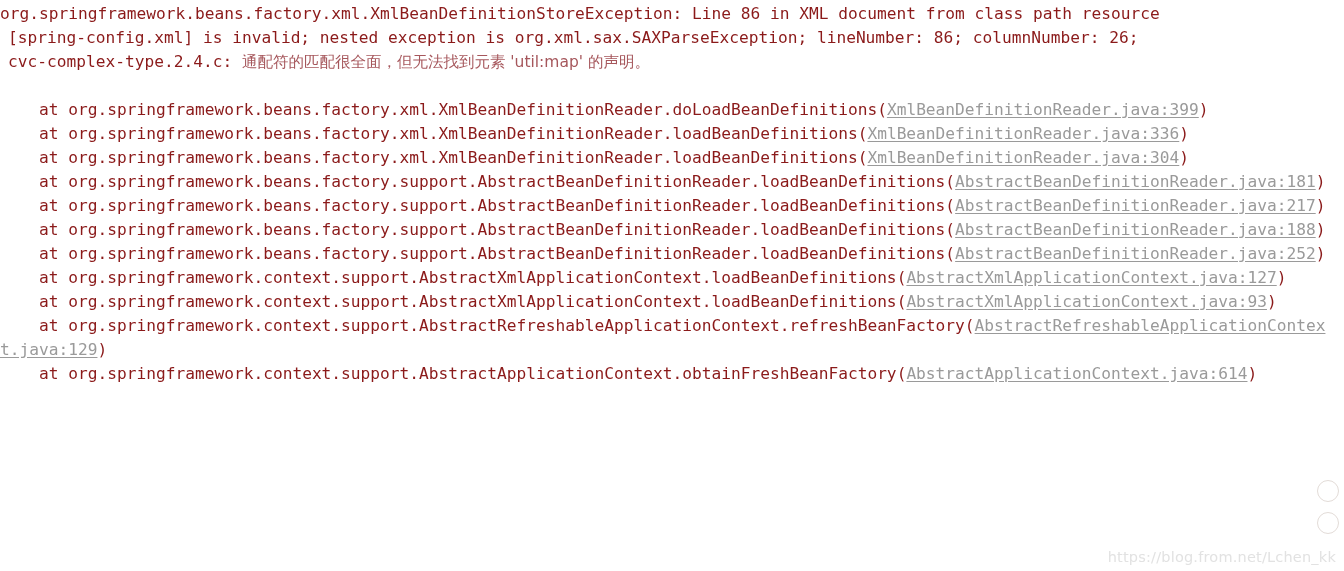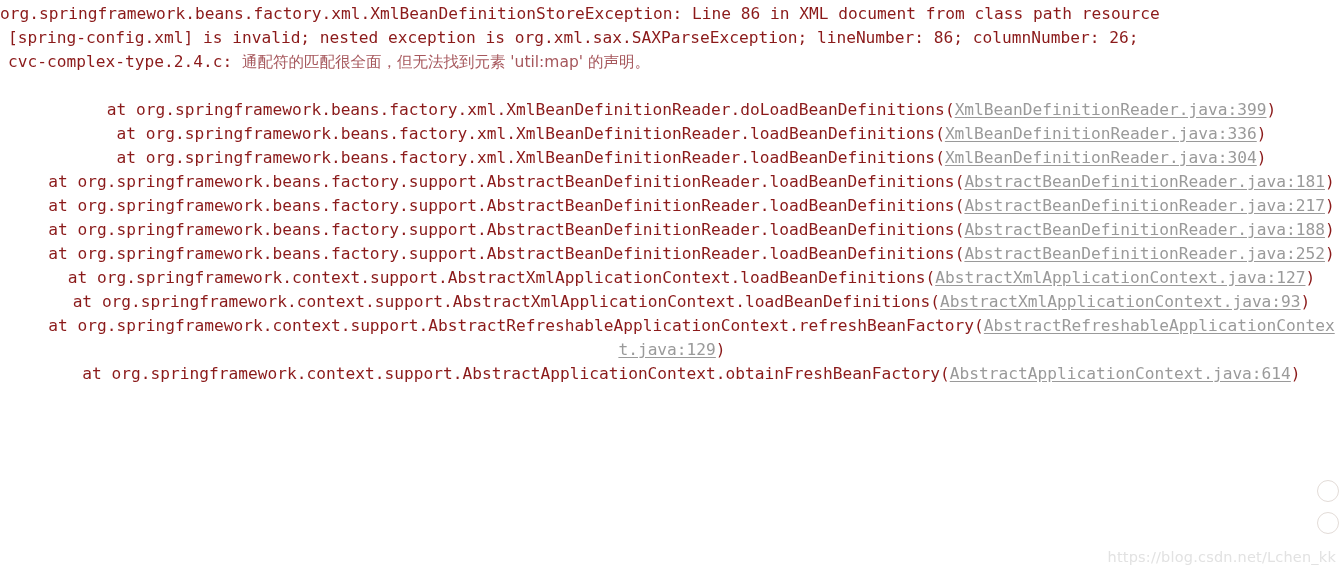--- a/index.html
+++ b/index.html
@@ -64,21 +64,20 @@
   .gap {
     display: block;
     height: 24px;
   }
 
   .frame {
     display: block;
     white-space: pre-wrap;
     word-break: break-all;
     overflow-wrap: anywhere;
-    text-align: center;
   }
 
   .lnk {
     color: #9a9a9a;
     text-decoration: underline;
     text-decoration-color: #9a9a9a;
     text-underline-offset: 2px;
   }
 
   .paren {
@@ -120,15 +119,15 @@
 
 <div id="console">
 
   <pre class="trace"><span class="hdr"><span class="hdr-line">org.springframework.beans.factory.xml.XmlBeanDefinitionStoreException: Line 86 in XML document from class path resource</span><span class="hdr-line cont">[spring-config.xml] is invalid; nested exception is org.xml.sax.SAXParseException; lineNumber: 86; columnNumber: 26;</span><span class="hdr-line cont"><span>cvc-complex-type.2.4.c: </span><span class="cjk">通配符的匹配很全面，但无法找到元素 'util:map' 的声明。</span></span></span><span class="gap"></span><span class="frame"><span>    at </span><span>org.springframework.beans.factory.xml.XmlBeanDefinitionReader.doLoadBeanDefinitions</span><span class="paren">(</span><span class="lnk">XmlBeanDefinitionReader.java:399</span><span class="paren">)</span></span><span class="frame"><span>    at </span><span>org.springframework.beans.factory.xml.XmlBeanDefinitionReader.loadBeanDefinitions</span><span class="paren">(</span><span class="lnk">XmlBeanDefinitionReader.java:336</span><span class="paren">)</span></span><span class="frame"><span>    at </span><span>org.springframework.beans.factory.xml.XmlBeanDefinitionReader.loadBeanDefinitions</span><span class="paren">(</span><span class="lnk">XmlBeanDefinitionReader.java:304</span><span class="paren">)</span></span><span class="frame"><span>    at </span><span>org.springframework.beans.factory.support.AbstractBeanDefinitionReader.loadBeanDefinitions</span><span class="paren">(</span><span class="lnk">AbstractBeanDefinitionReader.java:181</span><span class="paren">)</span></span><span class="frame"><span>    at </span><span>org.springframework.beans.factory.support.AbstractBeanDefinitionReader.loadBeanDefinitions</span><span class="paren">(</span><span class="lnk">AbstractBeanDefinitionReader.java:217</span><span class="paren">)</span></span><span class="frame"><span>    at </span><span>org.springframework.beans.factory.support.AbstractBeanDefinitionReader.loadBeanDefinitions</span><span class="paren">(</span><span class="lnk">AbstractBeanDefinitionReader.java:188</span><span class="paren">)</span></span><span class="frame"><span>    at </span><span>org.springframework.beans.factory.support.AbstractBeanDefinitionReader.loadBeanDefinitions</span><span class="paren">(</span><span class="lnk">AbstractBeanDefinitionReader.java:252</span><span class="paren">)</span></span><span class="frame"><span>    at </span><span>org.springframework.context.support.AbstractXmlApplicationContext.loadBeanDefinitions</span><span class="paren">(</span><span class="lnk">AbstractXmlApplicationContext.java:127</span><span class="paren">)</span></span><span class="frame"><span>    at </span><span>org.springframework.context.support.AbstractXmlApplicationContext.loadBeanDefinitions</span><span class="paren">(</span><span class="lnk">AbstractXmlApplicationContext.java:93</span><span class="paren">)</span></span><span class="frame"><span>    at </span><span>org.springframework.context.support.AbstractRefreshableApplicationContext.refreshBeanFactory</span><span class="paren">(</span><span class="lnk">AbstractRefreshableApplicationContext.java:129</span><span class="paren">)</span></span><span class="frame"><span>    at </span><span>org.springframework.context.support.AbstractApplicationContext.obtainFreshBeanFactory</span><span class="paren">(</span><span class="lnk">AbstractApplicationContext.java:614</span><span class="paren">)</span></span></pre>
 
   <div class="edge-glyphs">
     <span class="edge-glyph"></span>
     <span class="edge-glyph"></span>
   </div>
 
-  <div class="watermark">https://blog.csdn.net/Lchen_kk</div>
+  <div class="watermark">https://blog.from.net/Lchen_kk</div>
 
 </div>
 
 </body></html>

